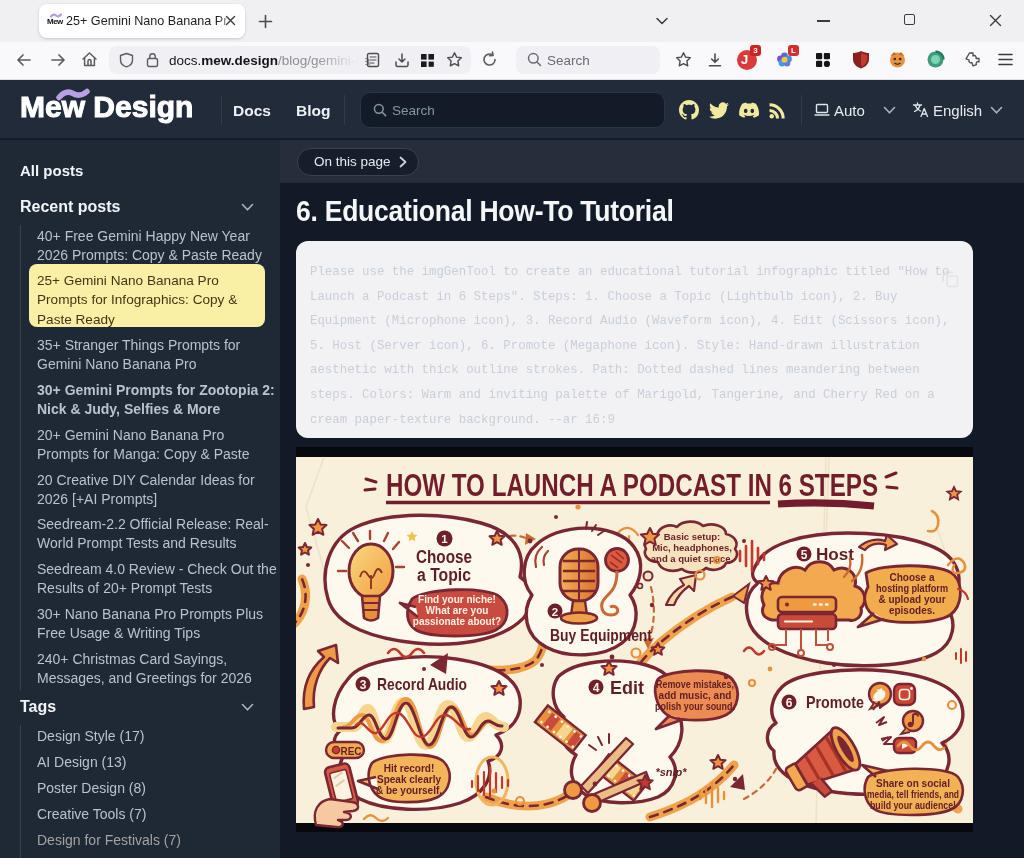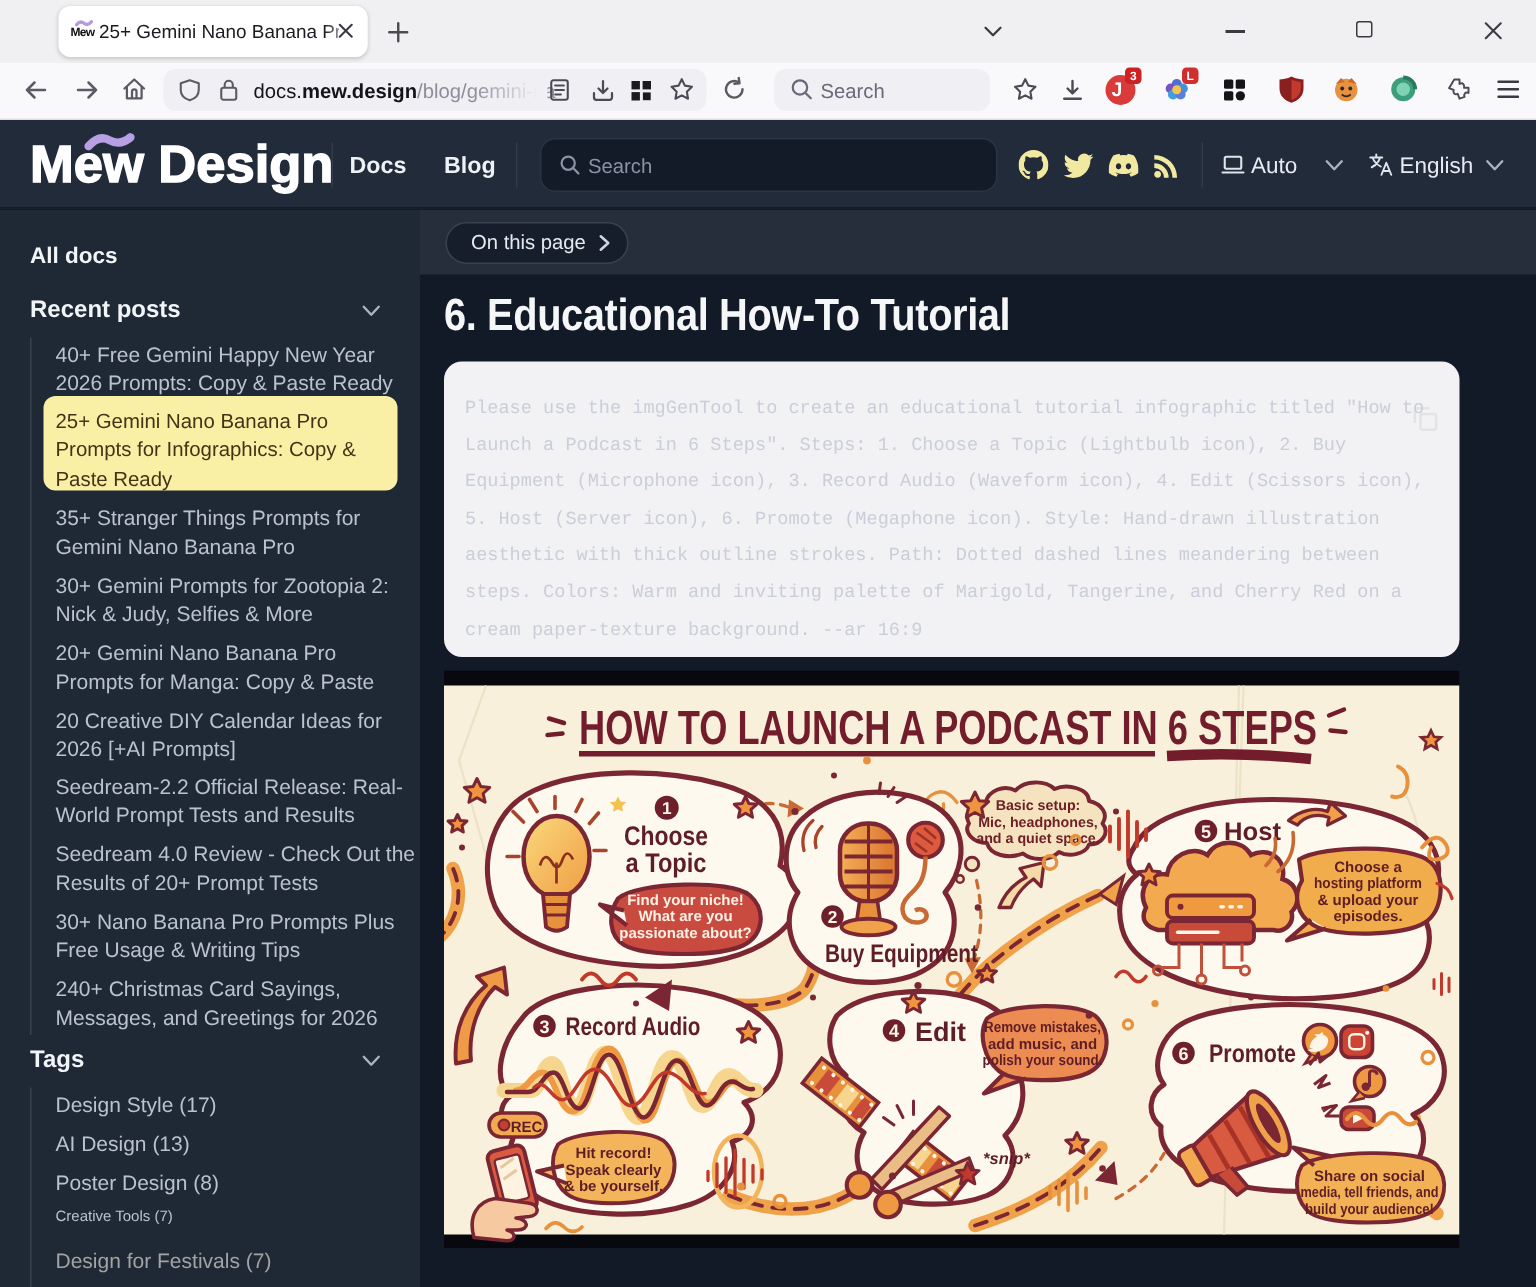--- a/index.html
+++ b/index.html
@@ -131,21 +131,21 @@
     <path d="M9.5 1.5 A8 8 0 0 1 17.5 9.5" stroke="#2a7a5c" stroke-width="2.5" fill="none"></path>
   </svg>
 <svg class="abs" style="left:964px;top:51px;" width="17" height="17" viewBox="0 0 17 17">
     <path d="M5.5 2 H9 V5 C9 5 10.5 4 11.5 5 C12.5 6 12 7.5 12 7.5 H15 V11 C15 11 13.5 10.2 12.6 11.2 C11.7 12.2 12.4 13.6 12.4 13.6 L9 14.8 L7.8 11.5 C7.8 11.5 6.5 12.3 5.5 11.3 C4.5 10.3 5.2 9 5.2 9 L2 7.8 Z" stroke="#4b4b55" stroke-width="1.3" fill="none" stroke-linejoin="round"></path>
   </svg>
 <svg class="abs" style="left:998px;top:53px;" width="15" height="13" viewBox="0 0 15 13">
     <path d="M1 1.5 H14 M1 6.5 H14 M1 11.5 H14" stroke="#3a3a42" stroke-width="1.6" stroke-linecap="round"></path>
   </svg>
 
 <div class="abs" style="left:0;top:80px;width:1024px;height:59px;background:#222b39;border-bottom:1px solid #161d29;"></div>
-<div class="abs" style="left:20px;top:90px;font-size:35px;font-weight:bold;color:#fff;letter-spacing:0px;-webkit-text-stroke:1px #fff;">Mew Design</div>
+<div class="abs" style="left:20px;top:90px;font-size:30px;font-weight:bold;color:#fff;letter-spacing:0px;-webkit-text-stroke:1px #fff;">Mew Design</div>
 <svg class="abs" style="left:56px;top:88px;" width="34" height="13" viewBox="0 0 34 13">
     <path d="M3 9.5 Q10 1.5 17 5.5 Q24 9.5 31 3.5" stroke="#b9a0e4" stroke-width="5.5" fill="none" stroke-linecap="round"></path>
   </svg>
 <div class="abs" style="left:221px;top:95px;width:1px;height:30px;background:#323b49;"></div>
 <div class="abs" style="left:233px;top:102px;font-size:15.5px;font-weight:bold;color:#eef1f5;">Docs</div>
 <div class="abs" style="left:296px;top:102px;font-size:15.5px;font-weight:bold;color:#eef1f5;">Blog</div>
 <div class="abs" style="left:344px;top:95px;width:1px;height:30px;background:#323b49;"></div>
 <div class="abs" style="left:360px;top:92px;width:305px;height:36px;background:#141b28;border:1px solid #2b3444;border-radius:10px;"></div>
 <svg class="abs" style="left:373px;top:103px;" width="14" height="14" viewBox="0 0 14 14">
     <circle cx="5.8" cy="5.8" r="4.4" stroke="#8a93a3" stroke-width="1.5" fill="none"></circle>
@@ -179,46 +179,46 @@
 <svg class="abs" style="left:912px;top:102px;" width="17" height="17" viewBox="0 0 17 17">
     <path d="M1.5 3 H9.5 M5.5 1 V3 M8 3 C8 3 7 7.5 2.5 9.5 M3 3 C3 3 4.5 7 8.5 9" stroke="#dfe5ec" stroke-width="1.3" fill="none" stroke-linecap="round"></path>
     <path d="M9 14.5 L12.2 6.5 L15.5 14.5 M10.2 12 H14.3" stroke="#dfe5ec" stroke-width="1.3" fill="none" stroke-linecap="round" stroke-linejoin="round"></path>
   </svg>
 <div class="abs" style="left:933px;top:102px;font-size:15px;color:#e7ebf0;">English</div>
 <svg class="abs" style="left:990px;top:106px;" width="13" height="9" viewBox="0 0 13 9">
     <path d="M1.5 1.5 L6.5 6.8 L11.5 1.5" stroke="#aab3bf" stroke-width="1.6" fill="none" stroke-linecap="round" stroke-linejoin="round"></path>
   </svg>
 
 <div class="abs" style="left:0;top:140px;width:280px;height:718px;background:#1f2835;"></div>
-<div class="abs" style="left:20px;top:162px;font-size:15px;font-weight:bold;color:#f2f5f8;">All docs</div>
+<div class="abs" style="left:20px;top:162px;font-size:15px;font-weight:bold;color:#f2f5f8;">All posts</div>
 <div class="abs" style="left:20px;top:198px;font-size:16px;font-weight:bold;color:#f2f5f8;">Recent posts</div>
 <svg class="abs" style="left:241px;top:203px;" width="13" height="9" viewBox="0 0 13 9">
     <path d="M1.5 1.5 L6.5 6.8 L11.5 1.5" stroke="#aab3bf" stroke-width="1.6" fill="none" stroke-linecap="round" stroke-linejoin="round"></path>
   </svg>
 <div class="abs" style="left:20px;top:225px;width:1px;height:465px;background:#39414e;"></div>
 <div class="abs" style="left:37px;top:227px;width:232px;font-size:14px;line-height:19px;color:#b9c2cd;">40+ Free Gemini Happy New Year 2026 Prompts: Copy &amp; Paste Ready</div>
 <div class="abs" style="left:29px;top:264px;width:236px;height:63px;background:#faf0a5;border-radius:8px;"></div>
 <div class="abs" style="left:37px;top:271px;width:230px;font-size:13.6px;line-height:19.3px;color:#463317;font-weight:normal;">25+ Gemini Nano Banana Pro Prompts for Infographics: Copy &amp; Paste Ready</div>
 <div class="abs" style="left:37px;top:336px;width:232px;font-size:14px;line-height:19px;color:#b9c2cd;">35+ Stranger Things Prompts for Gemini Nano Banana Pro</div>
-<div class="abs" style="left:37px;top:381px;width:240px;font-size:14px;line-height:19px;color:#b9c2cd;">30+ Gemini Prompts for Zootopia 2: Nick &amp; Judy, Selfies &amp; More</div>
+<div class="abs" style="left:37px;top:381px;width:240px;font-size:14px;line-height:19px;color:#b9c2cd;font-weight:bold;">30+ Gemini Prompts for Zootopia 2: Nick &amp; Judy, Selfies &amp; More</div>
 <div class="abs" style="left:37px;top:426px;width:232px;font-size:14px;line-height:19px;color:#b9c2cd;">20+ Gemini Nano Banana Pro Prompts for Manga: Copy &amp; Paste</div>
 <div class="abs" style="left:37px;top:471px;width:232px;font-size:14px;line-height:19px;color:#b9c2cd;">20 Creative DIY Calendar Ideas for 2026 [+AI Prompts]</div>
 <div class="abs" style="left:37px;top:515px;width:240px;font-size:14px;line-height:19px;color:#b9c2cd;">Seedream-2.2 Official Release: Real-World Prompt Tests and Results</div>
 <div class="abs" style="left:37px;top:560px;width:244px;font-size:14px;line-height:19px;color:#b9c2cd;">Seedream 4.0 Review - Check Out the Results of 20+ Prompt Tests</div>
 <div class="abs" style="left:37px;top:605px;width:236px;font-size:14px;line-height:19px;color:#b9c2cd;">30+ Nano Banana Pro Prompts Plus Free Usage &amp; Writing Tips</div>
 <div class="abs" style="left:37px;top:650px;width:232px;font-size:14px;line-height:19px;color:#b9c2cd;">240+ Christmas Card Sayings, Messages, and Greetings for 2026</div>
 <div class="abs" style="left:20px;top:698px;font-size:16px;font-weight:bold;color:#f2f5f8;">Tags</div>
 <svg class="abs" style="left:241px;top:703px;" width="13" height="9" viewBox="0 0 13 9">
     <path d="M1.5 1.5 L6.5 6.8 L11.5 1.5" stroke="#aab3bf" stroke-width="1.6" fill="none" stroke-linecap="round" stroke-linejoin="round"></path>
   </svg>
 <div class="abs" style="left:20px;top:725px;width:1px;height:133px;background:#39414e;"></div>
 <div class="abs" style="left:37px;top:728px;font-size:14px;color:#b9c2cd;">Design Style (17)</div>
 <div class="abs" style="left:37px;top:754px;font-size:14px;color:#b9c2cd;">AI Design (13)</div>
 <div class="abs" style="left:37px;top:780px;font-size:14px;color:#b9c2cd;">Poster Design (8)</div>
-<div class="abs" style="left:37px;top:806px;font-size:10px;color:#b9c2cd;">Creative Tools (7)</div>
+<div class="abs" style="left:37px;top:806px;font-size:14px;color:#b9c2cd;">Creative Tools (7)</div>
 <div class="abs" style="left:37px;top:832px;font-size:14px;color:#a3a3a3;">Design for Festivals (7)</div>
 
 <div class="abs" style="left:280px;top:140px;width:744px;height:43px;background:#262e3c;"></div>
 <div class="abs" style="left:297px;top:148px;width:122px;height:28px;background:#171e2b;border:1px solid #3a4250;border-radius:14px;"></div>
 <div class="abs" style="left:314px;top:154px;font-size:13.5px;color:#e6eaef;">On this page</div>
 <svg class="abs" style="left:399px;top:156px;" width="8" height="12" viewBox="0 0 8 12">
     <path d="M1.5 1.5 L6.5 6 L1.5 10.5" stroke="#cfd5dc" stroke-width="1.7" fill="none" stroke-linecap="round" stroke-linejoin="round"></path>
   </svg>
 <div class="abs" style="left:296px;top:194px;font-size:30px;font-weight:bold;color:#f4f6f8;letter-spacing:-0.3px;transform:scaleX(0.885);transform-origin:left top;">6. Educational How-To Tutorial</div>
 

